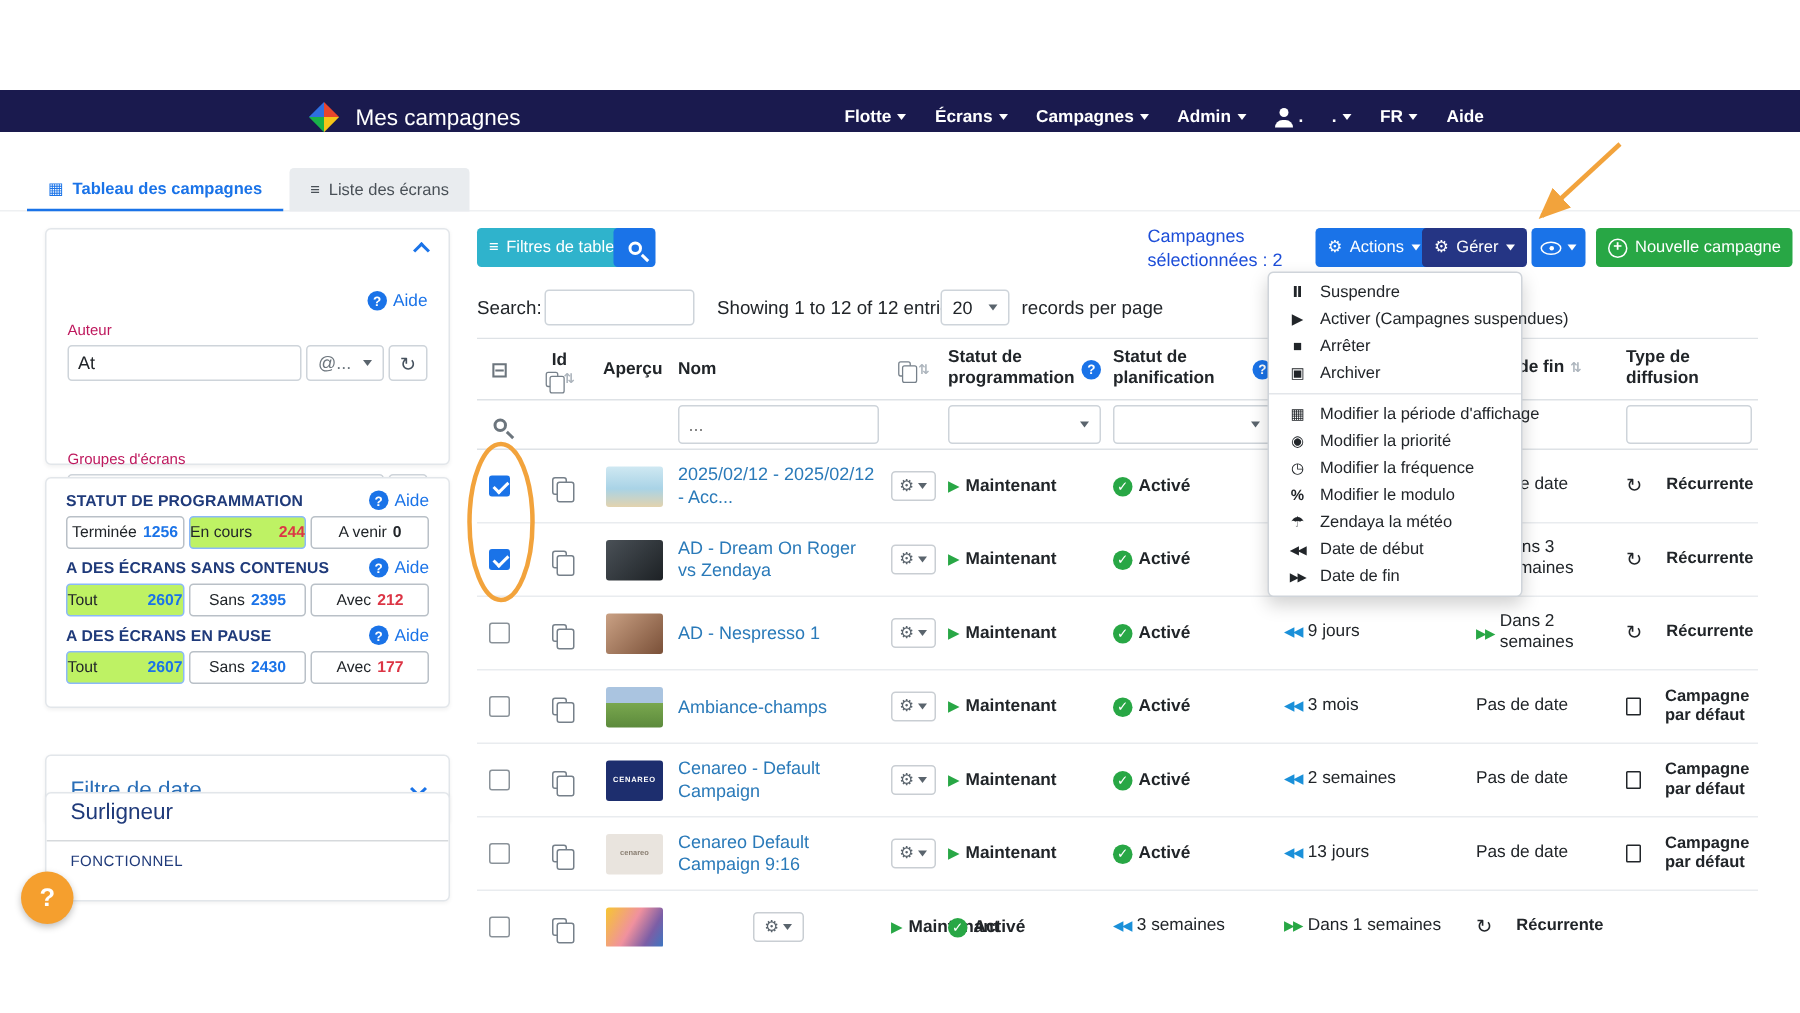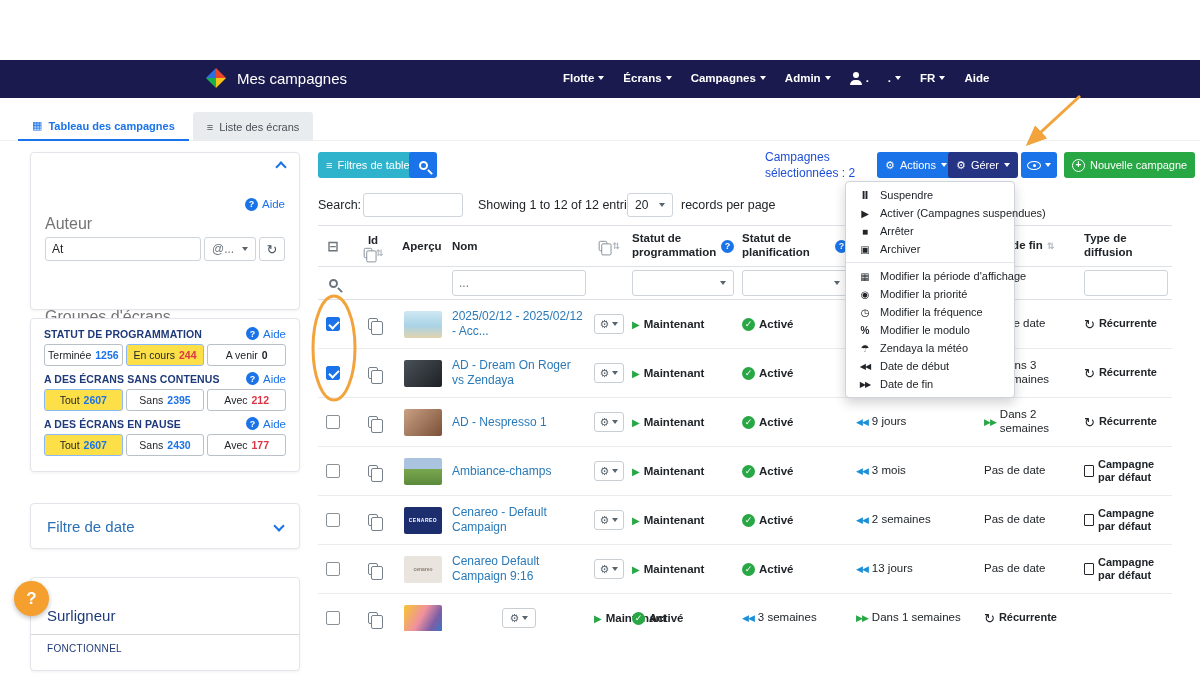--- a/index.html
+++ b/index.html
@@ -1,21 +1,21 @@
 <!DOCTYPE html>
 <html><head>
 <meta charset="utf-8">
 <style>
 * { box-sizing:border-box; margin:0; padding:0; }
 html,body { width:1200px; height:675px; }
 body { position:relative; background:#fff; font-family:"Liberation Sans","DejaVu Sans",sans-serif; color:#212529; overflow:hidden; font-size:12px; }
 a { text-decoration:none; }
 
 
-.navbar { position:absolute; top:60px; left:0; width:1200px; height:38px; background:#1a1a4e; z-index:5; }
+.navbar { position:absolute; top:60px; left:0; width:1200px; height:28px; background:#1a1a4e; z-index:5; }
 .brand { position:absolute; left:205px; top:0; height:36px; display:flex; align-items:center; gap:10px; }
 .brand-name { color:#fff; font-size:15px; }
 .logo { width:22px; height:22px; display:block; }
 .nav-links { position:absolute; left:563px; top:0; height:36px; display:flex; align-items:center; gap:19px; }
 .nav-item { color:#fff; font-size:11.5px; font-weight:700; display:flex; align-items:center; gap:4px; cursor:pointer; white-space:nowrap; }
 .caret { width:0; height:0; border-left:3.5px solid transparent; border-right:3.5px solid transparent; border-top:4px solid #fff; display:inline-block; }
 .caret-grey { border-top-color:#5a646d; }
 .person { width:12px; height:13px; position:relative; display:inline-block; }
 .person::before { content:''; position:absolute; top:0; left:3px; width:6px; height:6px; border-radius:50%; background:#fff; }
 .person::after { content:''; position:absolute; bottom:0; left:0; width:12px; height:5px; border-radius:6px 6px 0 0; background:#fff; }
@@ -31,38 +31,38 @@
 
 .card { position:absolute; left:30px; width:270px; background:#fff; border:1px solid #e2e6ea; border-radius:4px; box-shadow:0 1px 3px rgba(0,0,0,.06); }
 #card-filters { top:152px; height:158px; padding:8px 14px; }
 .chev { width:8px; height:8px; border-right:2px solid #1a73e8; border-bottom:2px solid #1a73e8; display:inline-block; }
 .chev.up { transform:rotate(-135deg); }
 .chev.down { transform:rotate(45deg); }
 .card-chev { position:absolute; right:14px; top:10px; cursor:pointer; }
 .aide { display:inline-flex; align-items:center; gap:4px; color:#1a73e8; font-size:11.5px; cursor:pointer; }
 .qmark { width:13px; height:13px; border-radius:50%; background:#1a73e8; color:#fff; font-size:9px; font-weight:700; display:inline-flex; align-items:center; justify-content:center; flex:none; }
 .frow { display:flex; justify-content:space-between; align-items:center; margin-top:7px; }
-.flabel { font-size:16px; color:#737373;margin-top:40px; }
+.flabel { font-size:10px; color:#be185d;margin-top:40px; }
 .igroup { display:flex; gap:3px; margin-top:4px; }
 .tinput { height:24px; border:1px solid #ced4da; border-radius:3px; font-size:12px; padding:0 6px; font-family:inherit; color:#212529; background:#fff; }
 .fselect { height:24px; border:1px solid #ced4da; border-radius:3px; font-size:12px; color:#6c757d; display:flex; align-items:center; justify-content:space-between; padding:0 7px; background:#fff; cursor:pointer; }
 .refresh { width:26px; height:24px; border:1px solid #ced4da; border-radius:3px; background:#fff; color:#46525e; font-size:13px; display:flex; align-items:center; justify-content:center; cursor:pointer; flex:none; }
 
 #card-status { top:318px; height:154px; padding:7px 13px; }
 .sgroup-title-row { display:flex; justify-content:space-between; align-items:center; margin-top:6px; }
 .sgroup-title-row:first-child { margin-top:1px; }
 .sgroup-title { font-size:10.5px; font-weight:700; color:#1f3a7a; letter-spacing:.1px; }
 .btn-group3 { display:flex; gap:3px; margin-top:4px; }
 .fbtn { flex:1; height:22px; border:1px solid #b9c0c7; border-radius:3px; background:#fff; font-size:10.5px; font-family:inherit; display:flex; align-items:center; justify-content:center; gap:4px; cursor:pointer; color:#212529; white-space:nowrap; }
-.fbtn.active { background:#fde047; border-color:#8bb9f8; }
+.fbtn.active { background:#bef264; border-color:#8bb9f8;justify-content:space-between; }
 .cnt-blue { color:#1a73e8; } .cnt-red { color:#dc3545; } .cnt-dark { color:#212529; }
 
 #card-date { top:503px; height:46px; padding:12px 16px; display:flex; justify-content:space-between; align-items:center; }
 .card-date-title { color:#2a6fb8; font-size:15px; }
-#card-high { top:577px; height:94px; padding:29px 16px 0; overflow:hidden; }
+#card-high { top:528px; height:73px; padding:4px 16px 0; overflow:hidden; }
 .card-high-title { color:#1f3a7a; font-size:15px; }
 .card-hr { border:none; border-top:1px solid #d6d9dc; margin:10px -16px 8px; }
 .fonctionnel { font-size:10px; font-weight:400; color:#1f3a7a; letter-spacing:.3px; }
 .help-bubble { position:absolute; left:14px; top:581px; width:35px; height:35px; border-radius:50%; background:#f59f2e; color:#fff; font-weight:700; font-size:17px; display:flex; align-items:center; justify-content:center; box-shadow:0 2px 5px rgba(0,0,0,.25); z-index:20; cursor:pointer; }
 
 
 .btn { display:inline-flex; align-items:center; gap:5px; border:none; border-radius:3px; color:#fff; font-size:11px; font-family:inherit; cursor:pointer; padding:0 8px; height:26px; white-space:nowrap; }
 .btn .caret { border-top-color:#fff; }
 #btn-table-filters { position:absolute; left:318px; top:152px; background:#2fb3cc; }
 #btn-search { position:absolute; left:409px; top:152px; width:28px; background:#1a73e8; padding:0; justify-content:center; }
@@ -117,21 +117,21 @@
 .name-link { color:#2a7ab9; font-size:12px; line-height:1.25; white-space:normal; cursor:pointer; }
 .gear-select { width:34px; height:20px; border:1px solid #c9ced3; border-radius:3px; background:#fff; display:inline-flex; align-items:center; justify-content:center; gap:3px; color:#5a646d; cursor:pointer; }
 .play { color:#28a745; font-size:10px; flex:none; }
 .st { font-size:11.5px; font-weight:700; }
 .check-circle { width:13px; height:13px; border-radius:50%; background:#28a745; color:#fff; display:inline-flex; align-items:center; justify-content:center; font-size:9px; flex:none; }
 .rw { color:#1a90d9; font-size:9px; letter-spacing:-1px; flex:none; }
 .fw { color:#28a745; font-size:9px; letter-spacing:-1px; flex:none; }
 .dtxt { font-size:11.5px; white-space:normal; line-height:1.2; }
 .rec { font-size:13px; color:#212529; flex:none; }
 .icon-page { width:10px; height:12px; border:1px solid #212529; border-radius:1px; flex:none; }
-.ttxt { font-size:11px; font-weight:600; line-height:1.2; white-space:normal; }
+.ttxt { font-size:11px; font-weight:600; line-height:1.2; white-space:normal;margin-left:12px; }
 .filt { width:100%; height:26px; }
 
 
 .menu { position:absolute; left:845px; top:181px; width:170px; background:#fff; border:1px solid #cfd4da; border-radius:4px; box-shadow:0 5px 12px rgba(0,0,0,.18); padding:4px 0; z-index:40; }
 .menu-item { display:flex; align-items:center; gap:8px; padding:3px 12px; font-size:11px; color:#212529; cursor:pointer; white-space:nowrap; }
 .menu-icon { width:14px; text-align:center; font-size:10px; flex:none; font-weight:700; }
 .menu-icon.smallg { font-size:8px; letter-spacing:-1px; }
 .menu-divider { border-top:1px solid #e3e6ea; margin:4px 0; }
 
 

